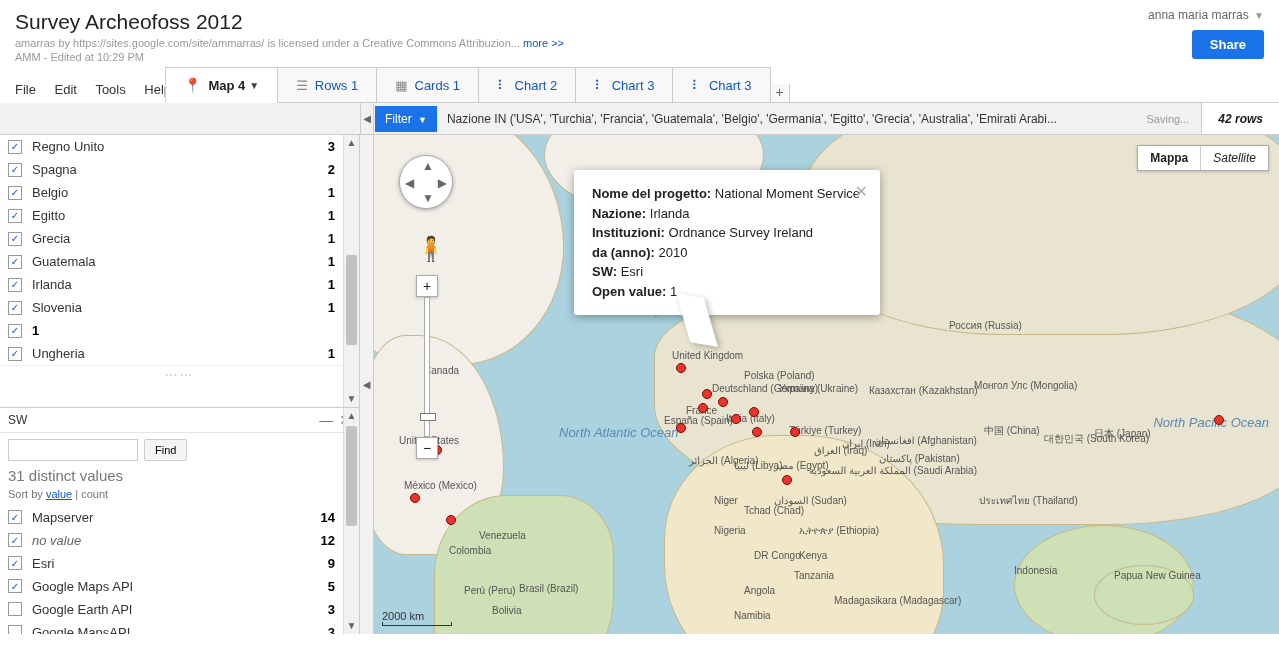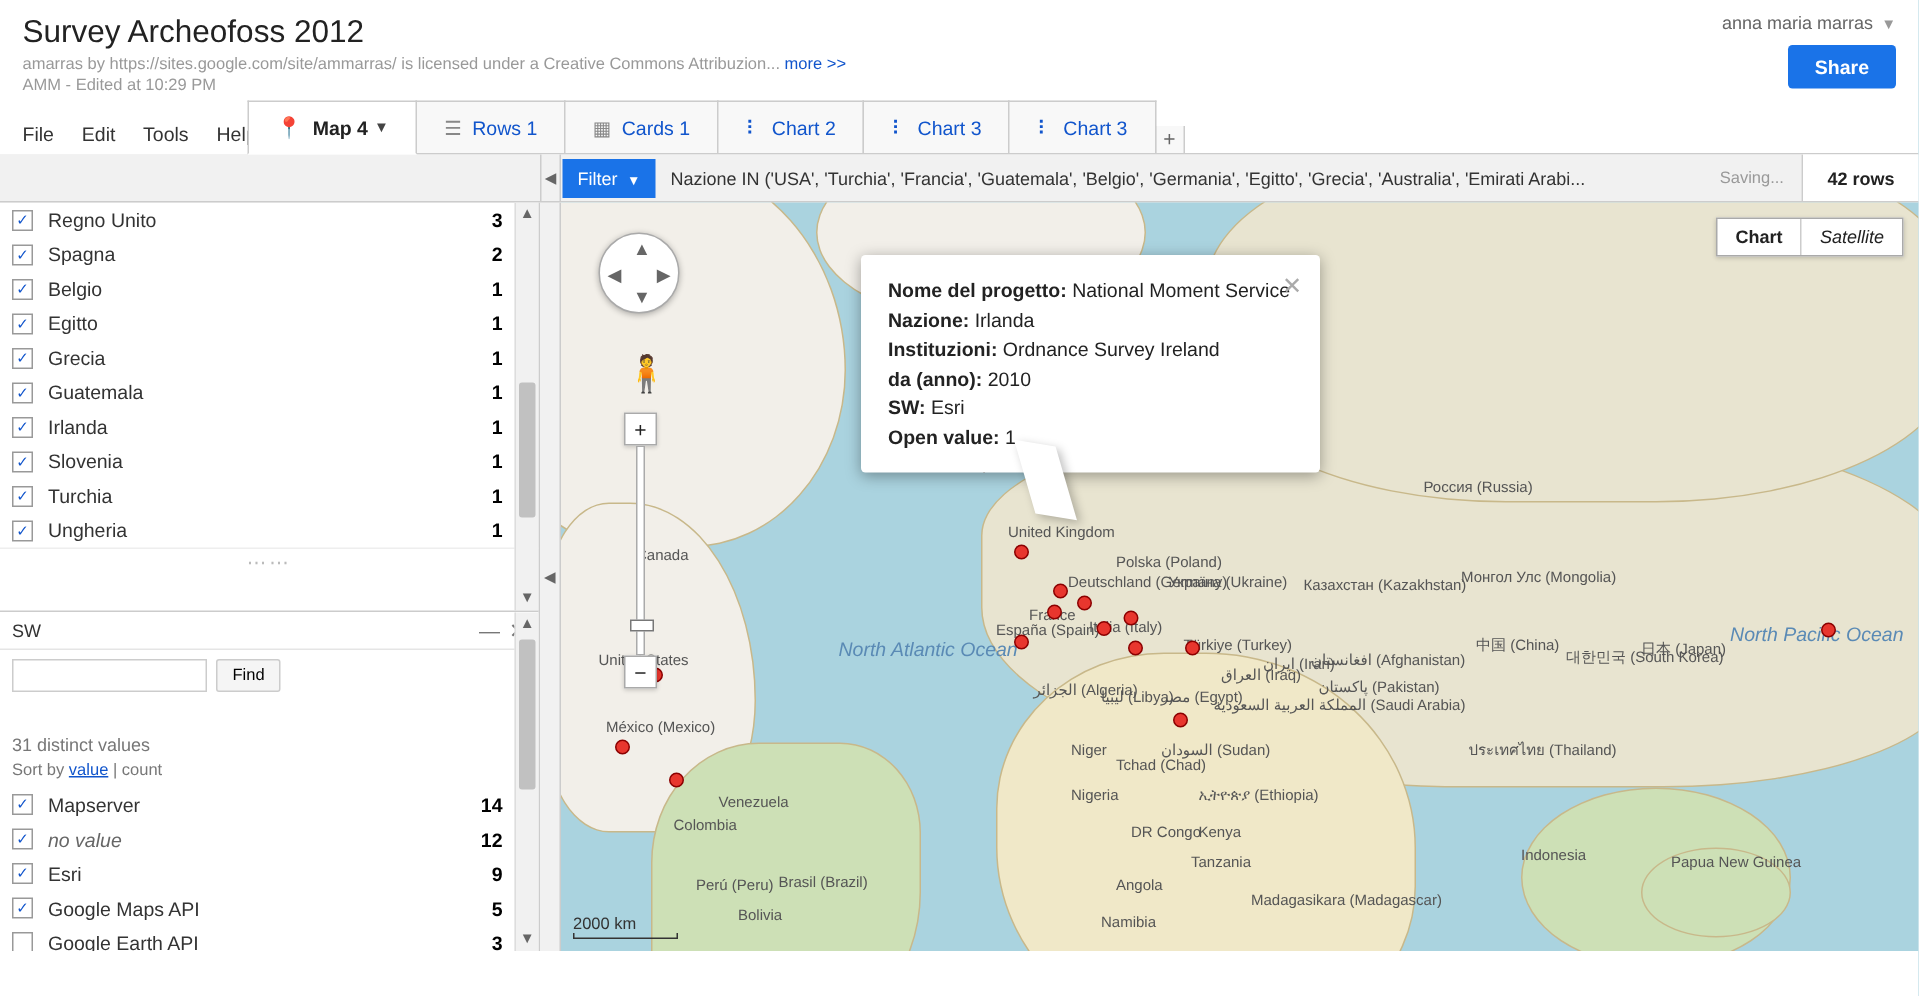--- a/index.html
+++ b/index.html
@@ -30,37 +30,37 @@
 .tab-add { width: 20px; display: flex; align-items: flex-end; justify-content: center; font-size: 14px; color: #666; border-left: 1px solid #ccc; border-right: 1px solid #ccc; background: #f8f8f8; padding-bottom: 2px; cursor: pointer; height: 18px; align-self: flex-end; }
 
 
 .filterbar { display: flex; align-items: center; height: 32px; border-bottom: 1px solid #ccc; padding-left: 375px; background: #f1f1f1; position: relative; }
 .side-collapse { position: absolute; left: 360px; top: 0; bottom: 0; width: 14px; border-left: 1px solid #ccc; border-right: 1px solid #ccc; background: #f1f1f1; display: flex; align-items: center; justify-content: center; cursor: pointer; }
 .side-collapse .arr { font-size: 10px; color: #666; }
 .filter-btn { background: #1a73e8; color: #fff; border: none; padding: 6px 10px; font-size: 12px; cursor: pointer; margin-right: 10px; }
 .filter-btn .dd { font-size: 9px; margin-left: 3px; }
 .filter-text { font-size: 12px; color: #333; white-space: nowrap; overflow: hidden; text-overflow: ellipsis; flex: 1; }
 .saving { font-size: 11px; color: #999; margin: 0 12px; }
-.rowcount { background: #fff; border-left: 1px solid #ccc; padding: 0 16px; height: 100%; display: flex; align-items: center; font-size: 12px; font-weight: bold; color: #222; }
+.rowcount { background: #fff; border-left: 1px solid #ccc; padding: 0 16px; height: 100%; display: flex; align-items: center; font-size: 12px; font-weight: bold; color: #222; font-style: italic; }
 
 
 .main { display: flex; height: calc(664px - 165px); }
 
 
 .sidebar { width: 360px; display: flex; flex-direction: column; border-right: 1px solid #ccc; }
 .facet-panel { overflow-y: auto; position: relative; }
 .facet-panel.top { flex: 1.2; }
 .facet-panel.bottom { flex: 1; border-top: 1px solid #ccc; }
 .facet-header { display: flex; align-items: center; padding: 4px 8px; border-bottom: 1px solid #e5e5e5; }
 .facet-title { flex: 1; font-size: 12px; color: #333; }
 .facet-ctrl { cursor: pointer; color: #777; font-size: 14px; margin-left: 6px; }
 .facet-search { padding: 6px 8px; display: flex; gap: 6px; }
 .facet-search input { width: 130px; padding: 3px; font-size: 12px; border: 1px solid #ccc; }
 .facet-search button { padding: 3px 10px; font-size: 11px; cursor: pointer; background: #f5f5f5; border: 1px solid #ccc; border-radius: 2px; }
-.facet-meta { padding: 0 8px 4px; font-size: 12px; color: #777; margin-top: 22px; }
+.facet-meta { padding: 0 8px 4px; font-size: 15px; color: #777; }
 .facet-sort { padding: 0 8px 6px; font-size: 11px; color: #777; }
 .facet-sort .link { color: #15c; text-decoration: underline; cursor: pointer; }
 .facet-row { display: flex; align-items: center; padding: 4px 8px; font-size: 13px; }
 .facet-row .cb { width: 14px; height: 14px; border: 1px solid #999; margin-right: 10px; display: inline-flex; align-items: center; justify-content: center; font-size: 10px; color: #15c; background: #fff; }
 .facet-row .cb.off { color: transparent; }
 .facet-row .lbl { flex: 1; color: #333; }
 .facet-row .lbl.italic { font-style: italic; color: #666; }
 .facet-row .cnt { font-weight: bold; color: #000; padding-right: 16px; }
 .drag-handle { text-align: center; color: #bbb; font-size: 13px; padding: 1px; cursor: row-resize; letter-spacing: 2px; border-top: 1px solid #eee;}
 .scroll-track { position: absolute; right: 0; top: 0; bottom: 0; width: 16px; background: #f1f1f1; border-left: 1px solid #ddd; }
@@ -208,21 +208,20 @@
             <span class="lbl">Irlanda</span>
             <span class="cnt">1</span>
           </div>
           <div class="facet-row">
             <span class="cb">✓</span>
             <span class="lbl">Slovenia</span>
             <span class="cnt">1</span>
           </div>
           <div class="facet-row">
             <span class="cb">✓</span>
-            <span class="lbl">Turchia</span>
             <span class="cnt">1</span>
           </div>
           <div class="facet-row">
             <span class="cb">✓</span>
             <span class="lbl">Ungheria</span>
             <span class="cnt">1</span>
           </div>
         </div>
       <div class="drag-handle">⋯⋯</div>
       <div class="scroll-track">
@@ -409,21 +408,21 @@
       <div class="row"><b>Nome del progetto:</b> <span>National Moment Service</span></div>
       <div class="row"><b>Nazione:</b> <span>Irlanda</span></div>
       <div class="row"><b>Instituzioni:</b> <span>Ordnance Survey Ireland</span></div>
       <div class="row"><b>da (anno):</b> <span>2010</span></div>
       <div class="row"><b>SW:</b> <span>Esri</span></div>
       <div class="row"><b>Open value:</b> <span>1</span></div>
     </div>
     <div class="iw-tail"></div>
 
     <div class="map-type">
-      <div class="active">Chart</div>
+      <div class="active">Mappa</div>
       <div>Satellite</div>
     </div>
     <div class="pan-ctrl">
       <span class="up">▲</span>
       <span class="down">▼</span>
       <span class="left">◀</span>
       <span class="right">▶</span>
     </div>
     <div class="pegman">🧍</div>
     <div class="zoom-ctrl">

